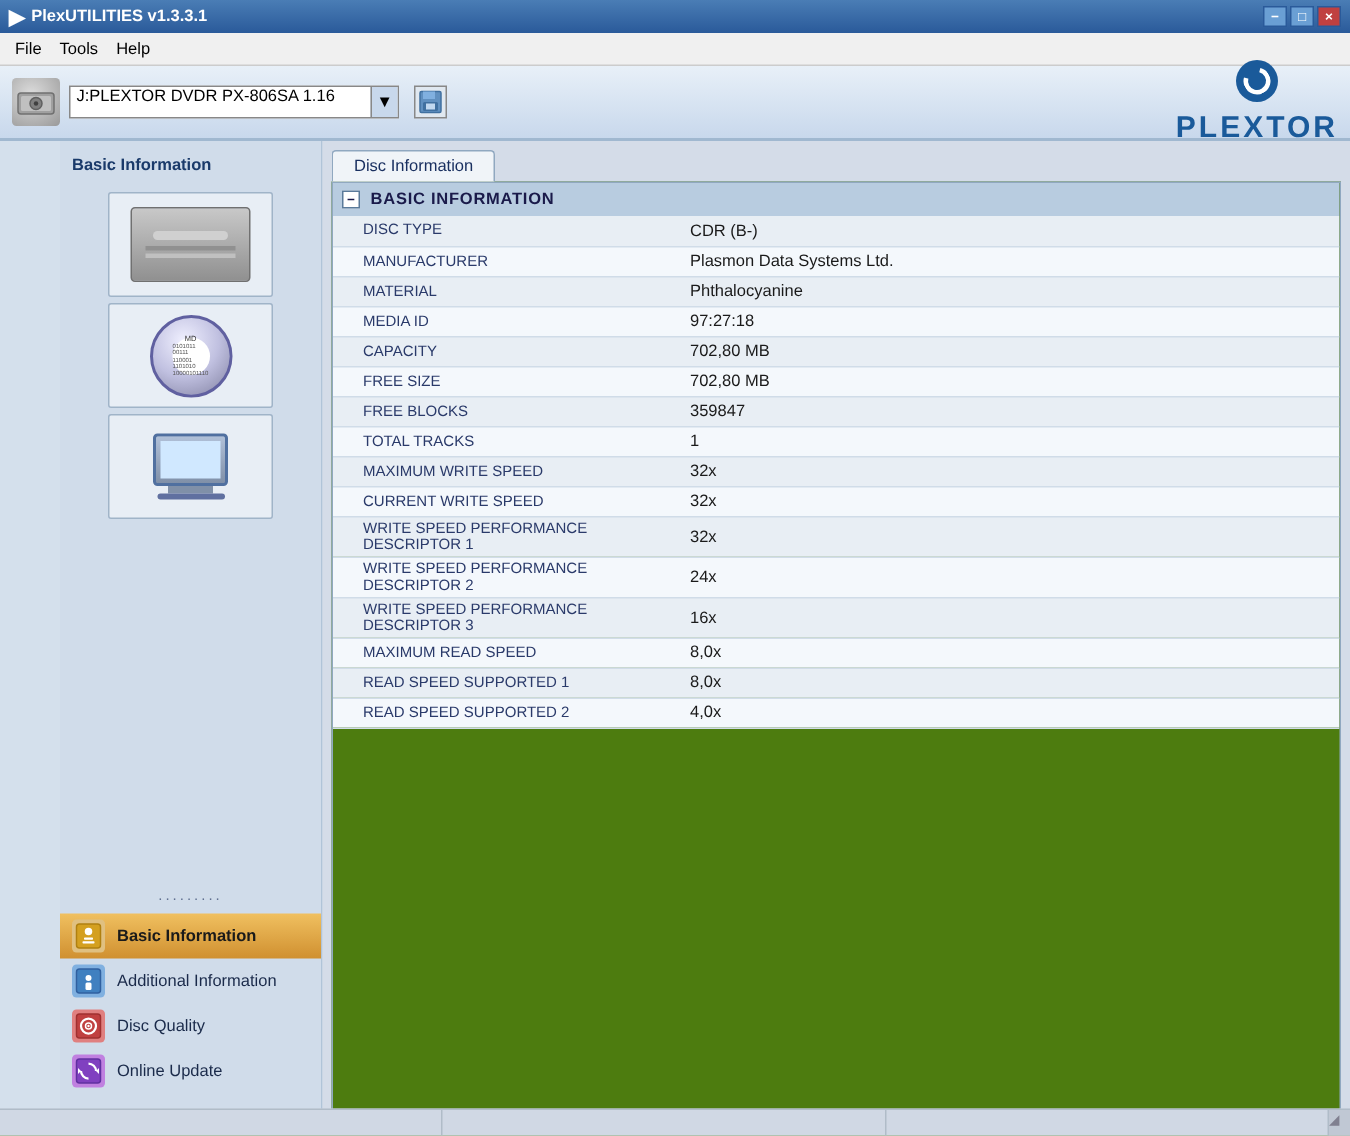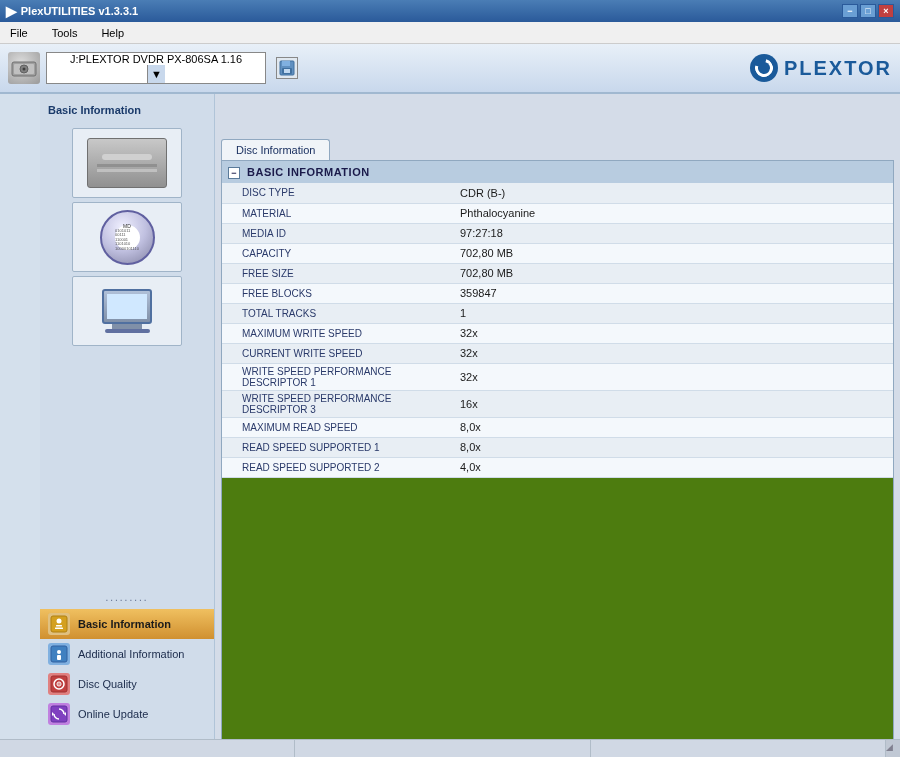--- a/index.html
+++ b/index.html
@@ -37,21 +37,20 @@
     }
 
     
     #menu-bar {
       background: #f0f0f0;
       height: 22px;
       display: flex;
       align-items: center;
       padding: 0 4px;
       border-bottom: 1px solid #ccc;
-      gap: 12px;
     }
     .menu-item {
       font-size: 11px;
       padding: 2px 6px;
       cursor: pointer;
       color: #000;
     }
 
     
     #toolbar {
@@ -70,26 +69,24 @@
     }
     .drive-icon {
       width: 32px; height: 32px;
       background: radial-gradient(circle at 40% 35%, #ddd, #999);
       border-radius: 3px;
       display: flex; align-items: center; justify-content: center;
       font-size: 16px;
     }
     #drive-combo {
       display: flex;
-      align-items: center;
       background: white;
       border: 1px solid #888;
-      height: 32px;
+      height: 22px;
       min-width: 220px;
-      flex-direction: column;
     }
     #drive-combo-text {
       flex: 1;
       padding: 0 4px;
       font-size: 11px;
     }
     #drive-combo-arrow {
       width: 18px; height: 100%;
       background: #c8d8ec;
       border-left: 1px solid #888;
@@ -98,21 +95,21 @@
     }
     #save-btn {
       width: 22px; height: 22px;
       background: #e0e8f0;
       border: 1px solid #888;
       display: flex; align-items: center; justify-content: center;
       cursor: pointer;
       margin-left: 4px;
     }
     #plextor-logo {
-      display: flex; align-items: center; gap: 6px;
+      display: flex; align-items: center; gap: 6px; flex-direction: column;
     }
     .plextor-circle {
       width: 28px; height: 28px;
       border-radius: 50%;
       background: #1a5a9a;
       display: flex; align-items: center; justify-content: center;
     }
     .plextor-inner {
       width: 18px; height: 18px;
       border-radius: 50%;
@@ -278,21 +275,20 @@
     }
     .tab {
       padding: 4px 14px;
       border: 1px solid #a0b4c8;
       border-bottom: none;
       background: #b8ccdf;
       cursor: pointer;
       font-size: 11px;
       color: #1a3060;
       border-radius: 3px 3px 0 0;
-      margin-top: 39px;
     }
     .tab.active {
       background: #f0f4f8;
       font-weight: normal;
       z-index: 1;
       border-color: #90a8c0;
     }
 
     
     #table-container {
@@ -526,20 +522,24 @@
               <span class="section-title">BASIC INFORMATION</span>
             </td>
           </tr>
         </thead>
         <tbody id="table-body">
         <tr class="data-row">
               <td>DISC TYPE</td>
               <td>CDR (B-)</td>
             </tr>
             <tr class="data-row">
+              <td>MANUFACTURER</td>
+              <td>Plasmon Data Systems Ltd.</td>
+            </tr>
+            <tr class="data-row">
               <td>MATERIAL</td>
               <td>Phthalocyanine</td>
             </tr>
             <tr class="data-row">
               <td>MEDIA ID</td>
               <td>97:27:18</td>
             </tr>
             <tr class="data-row">
               <td>CAPACITY</td>
               <td>702,80 MB</td>
@@ -560,20 +560,24 @@
               <td>MAXIMUM WRITE SPEED</td>
               <td>32x</td>
             </tr>
             <tr class="data-row">
               <td>CURRENT WRITE SPEED</td>
               <td>32x</td>
             </tr>
             <tr class="data-row">
               <td>WRITE SPEED PERFORMANCE DESCRIPTOR 1</td>
               <td>32x</td>
+            </tr>
+            <tr class="data-row">
+              <td>WRITE SPEED PERFORMANCE DESCRIPTOR 2</td>
+              <td>24x</td>
             </tr>
             <tr class="data-row">
               <td>WRITE SPEED PERFORMANCE DESCRIPTOR 3</td>
               <td>16x</td>
             </tr>
             <tr class="data-row">
               <td>MAXIMUM READ SPEED</td>
               <td>8,0x</td>
             </tr>
             <tr class="data-row">

